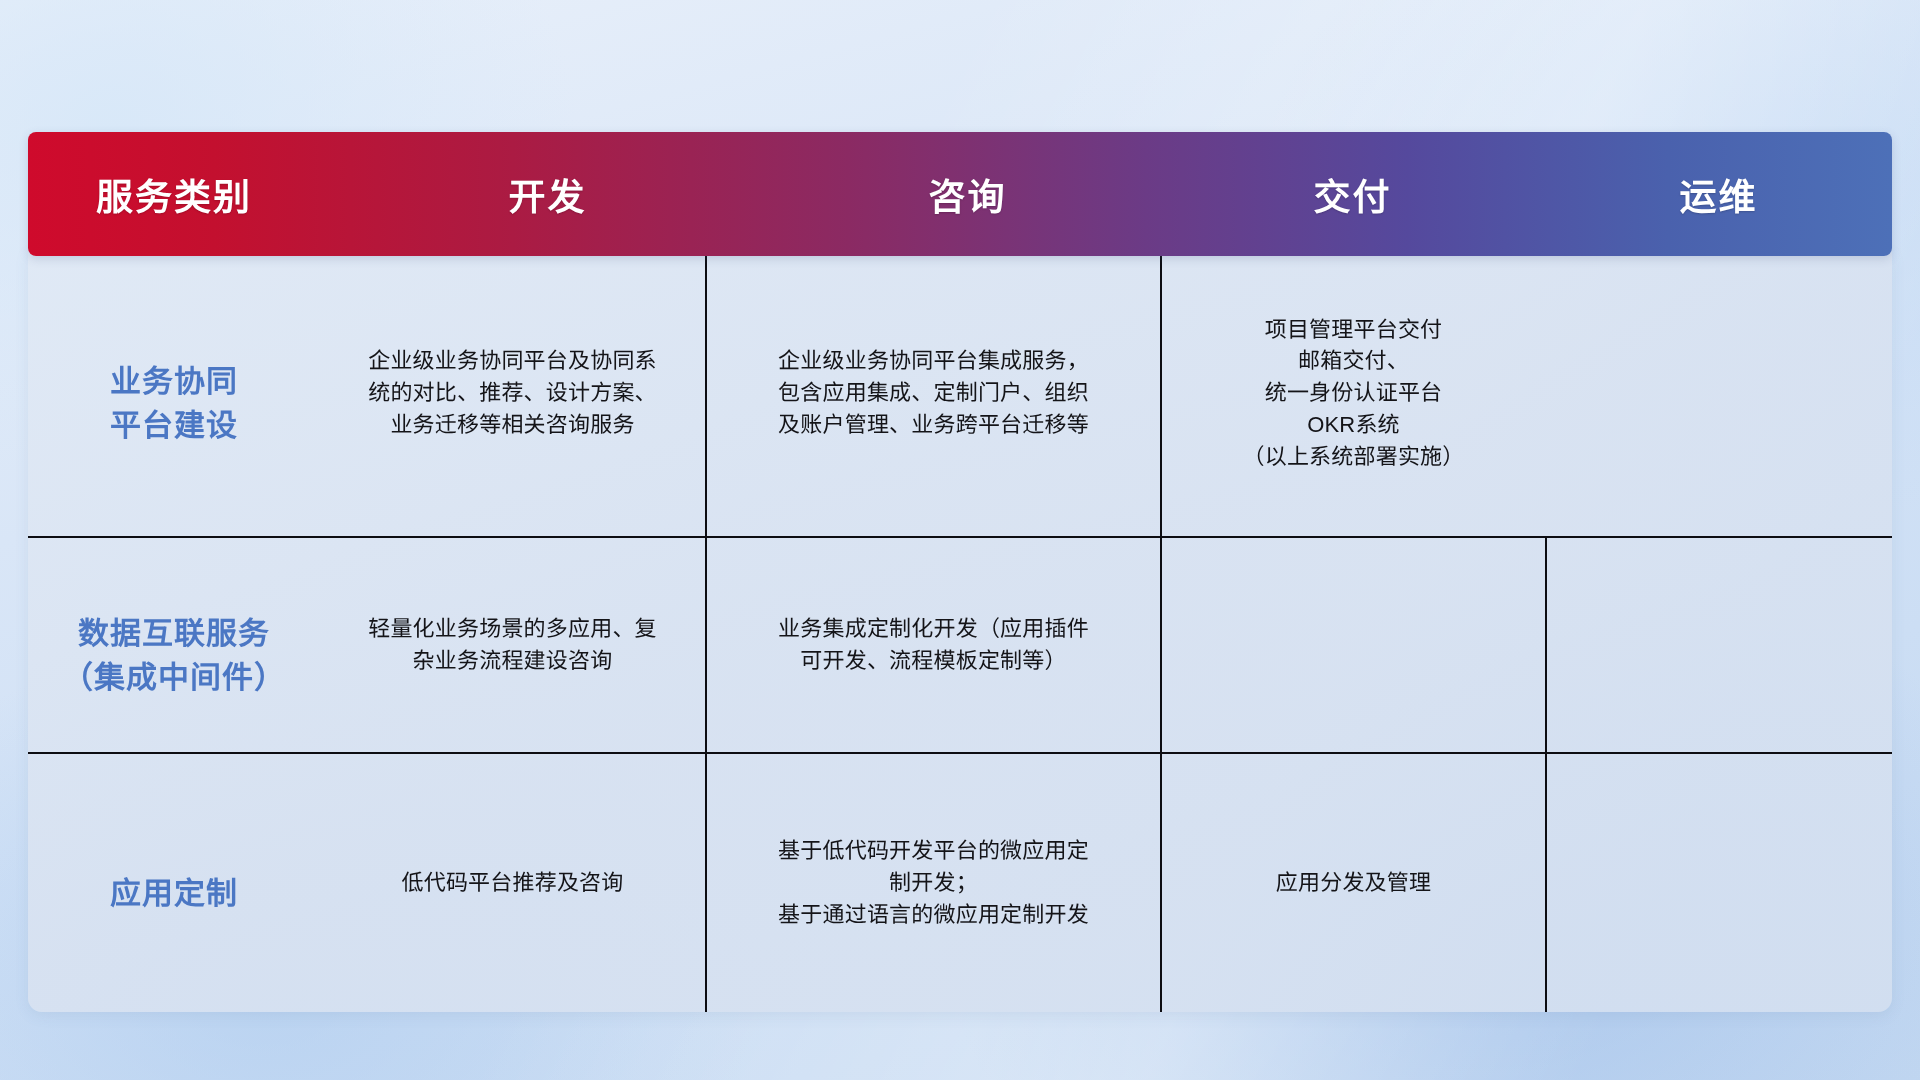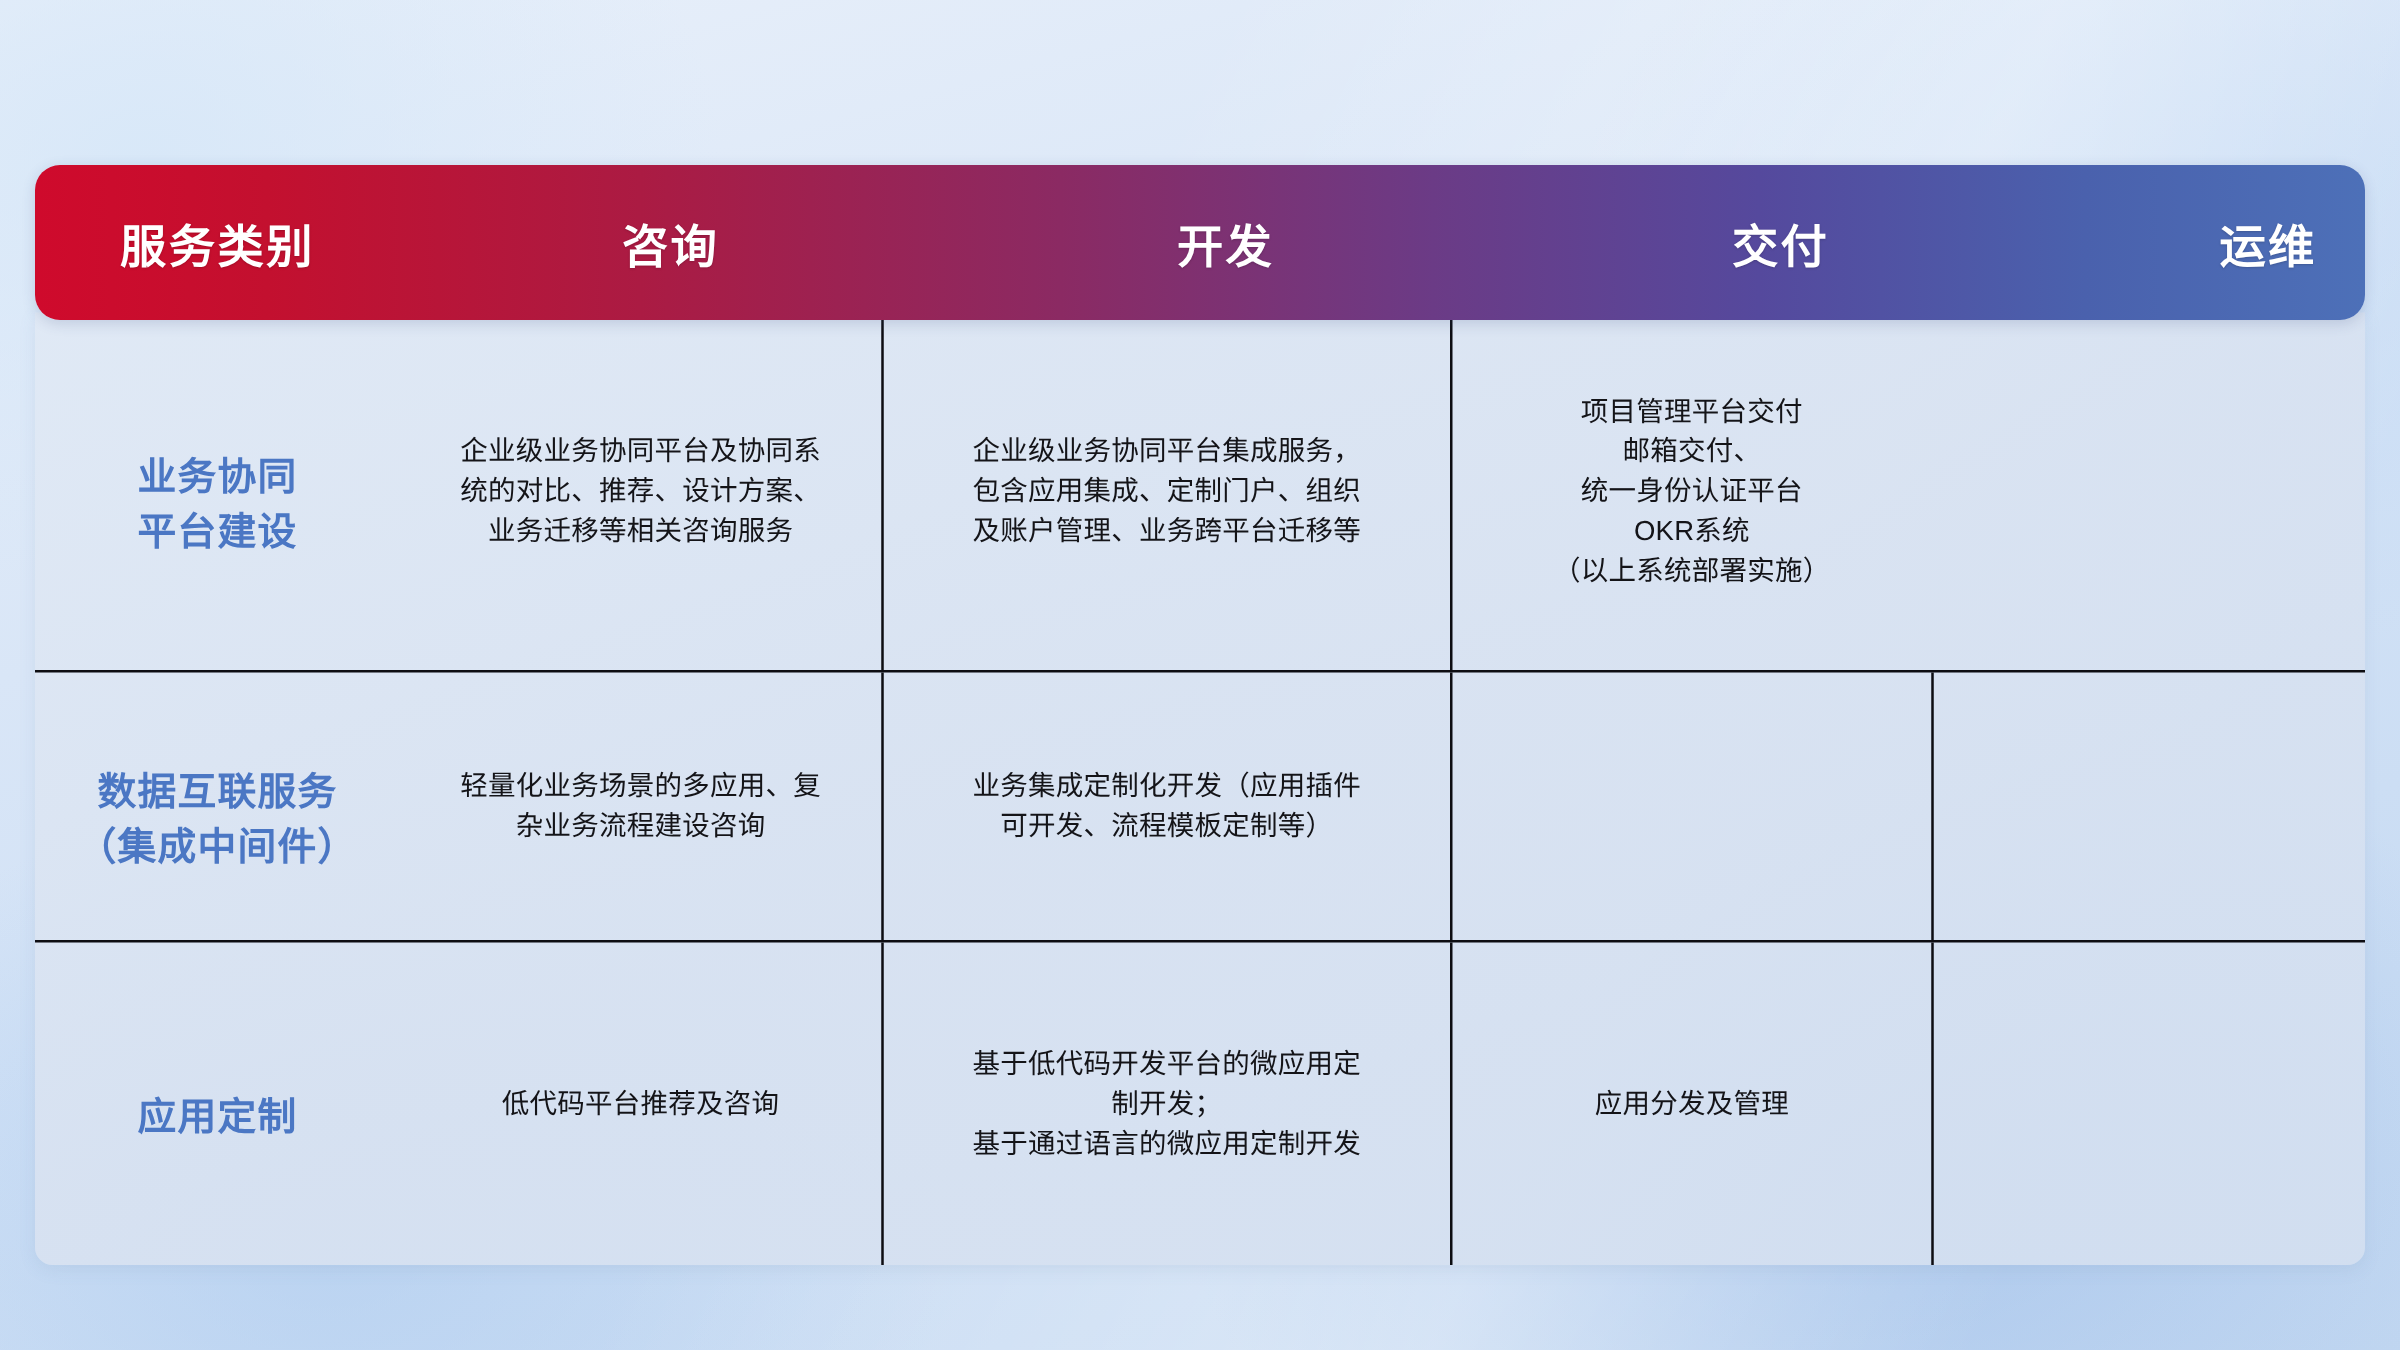--- a/index.html
+++ b/index.html
@@ -38,35 +38,34 @@
     position: absolute;
     left: 28px;
     top: 132px;
     width: 1864px;
   }
 
   
   .thead {
     position: relative;
     height: 124px;
-    border-radius: 20px;
+    border-radius: 8px;
     background: linear-gradient(90deg,
                 #cf0a2c 0%,
                 #c3102f 10%,
                 #ab1b43 26%,
                 #8b2a63 44%,
                 #6b3b86 60%,
                 #55499d 74%,
                 #4a61ad 88%,
                 #4d70b8 100%);
     display: flex;
     align-items: center;
     box-shadow: 0 3px 10px rgba(60,80,130,0.18);
     z-index: 2;
-    gap: 24px;
   }
   .th {
     color: #ffffff;
     font-size: 37px;
     font-weight: 700;
     text-align: center;
     letter-spacing: 2px;
     text-shadow: 0 1px 2px rgba(0,0,0,0.18);
     user-select: none;
   }
@@ -132,22 +131,22 @@
 </style>
 </head>
 <body>
 
 <div id="slide">
 
   <div class="table-wrap">
 
     <div class="thead">
       <div class="th c0">服务类别</div>
+      <div class="th c2">开发</div>
       <div class="th c1">咨询</div>
-      <div class="th c2">开发</div>
       <div class="th c3">交付</div>
       <div class="th c4">运维</div>
     </div>
 
     <div class="tbody">
 
       <div class="trow r0">
         <div class="td c0 no-rule">
           <div class="cat-text">业务协同
 平台建设</div>

